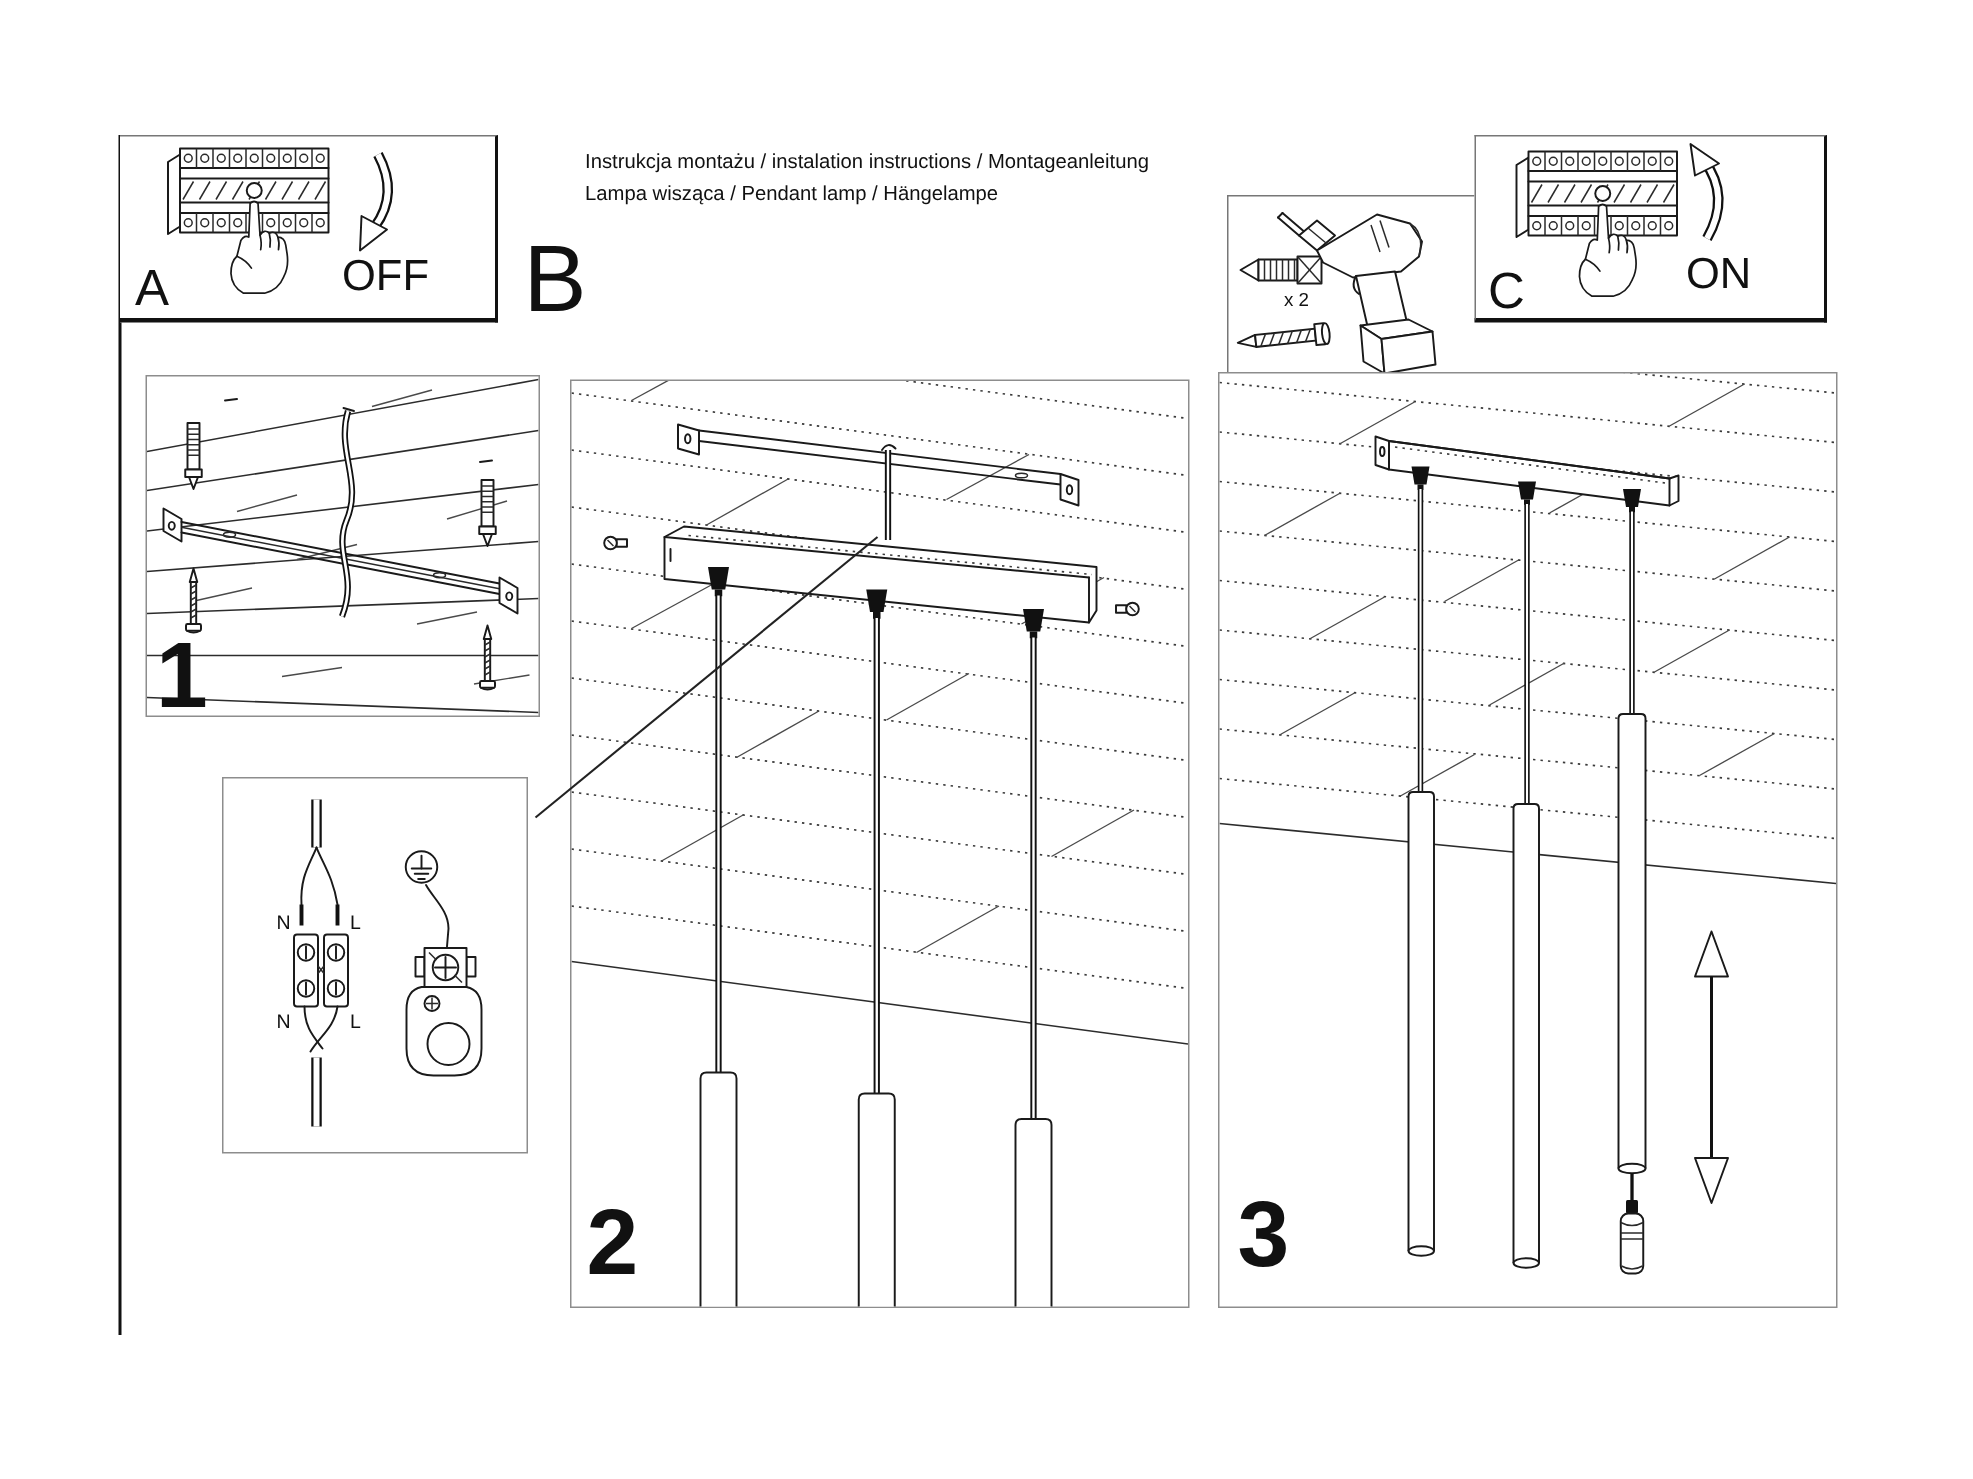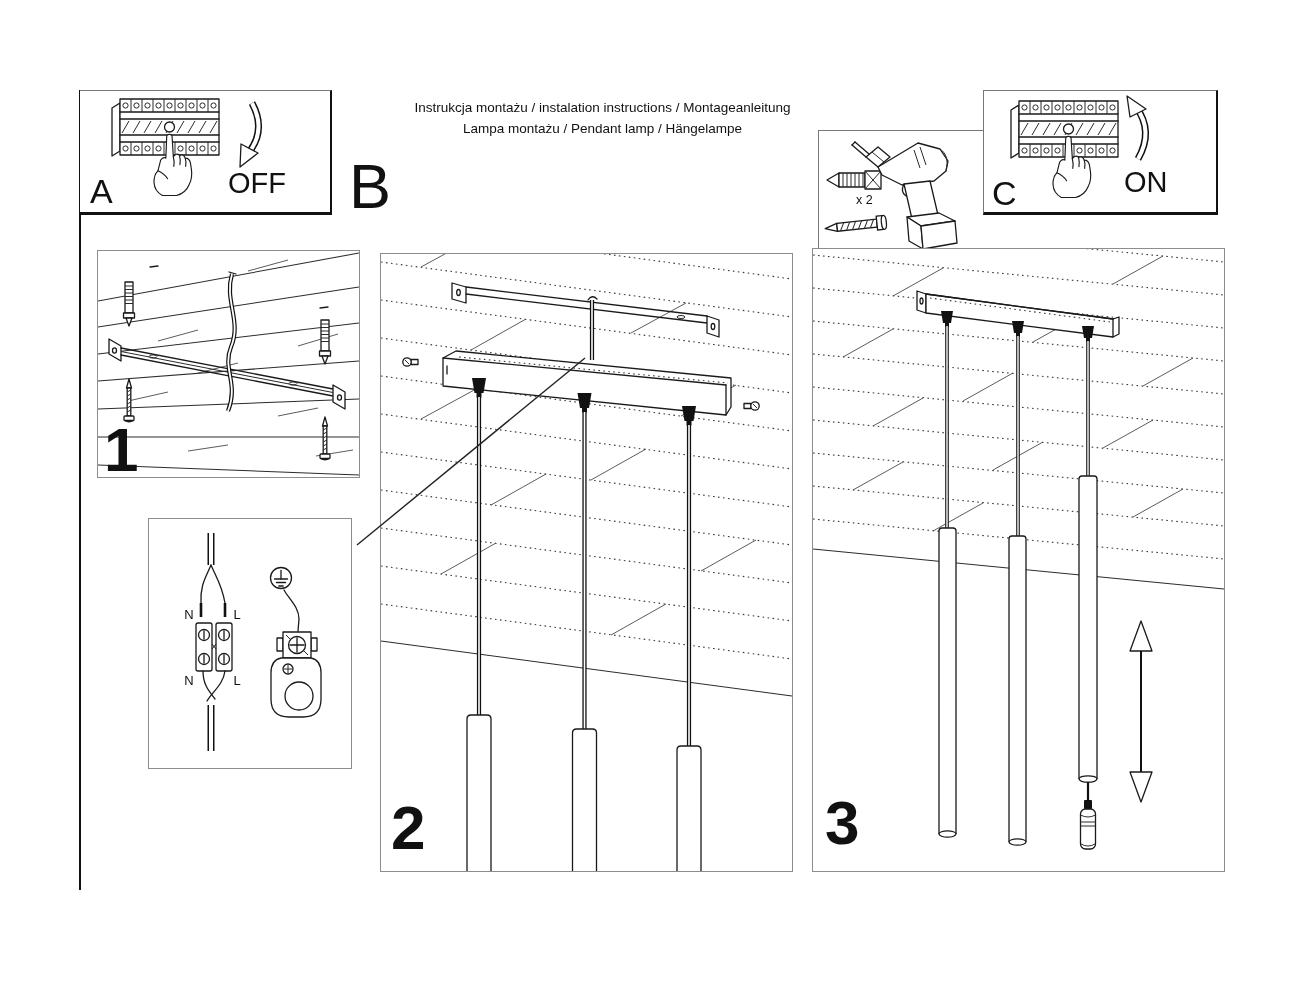--- a/index.html
+++ b/index.html
@@ -16,21 +16,21 @@
   .dot{stroke:#3a3a3a;stroke-width:1.1;fill:none;stroke-dasharray:1.6 3.4;}
   .jnt{stroke:#4a4a4a;stroke-width:0.9;fill:none;}
   .plank{stroke:#2c2c2c;stroke-width:1.05;fill:none;}
   .cordO{stroke:#111;stroke-width:4.2;fill:none;}
   .cordI{stroke:#fff;stroke-width:1.6;fill:none;}
   .cordO3{stroke:#111;stroke-width:3.6;fill:none;}
   .cordI3{stroke:#fff;stroke-width:1.4;fill:none;}
   .stepnum{font-size:62px;font-weight:bold;}
   .biglabel{font-size:34px;}
   .statelabel{font-size:29px;}
-  #title-block{left:390px;top:97px;width:425px;text-align:center;font-size:13.5px;line-height:21px;color:#111;}
+  #title-block{left:390px;top:97px;width:425px;text-align:left;font-size:13.5px;line-height:21px;color:#111;}
   #letter-b{left:349px;top:156px;font-size:63px;line-height:60px;color:#111;}
   #page-rule{left:79px;top:90px;width:2px;height:800px;background:#111;}
   #panel-a{left:80px;top:90px;width:252px;height:125px;border:none;
            border-top:1px solid #777;border-right:2px solid #111;border-bottom:3px solid #111;}
   #panel-tools{left:818px;top:90px;width:165px;height:125px;border:none;
            border-top:1px solid #777;border-left:1px solid #777;border-bottom:3px solid #111;margin-top:40px;}
   #panel-c{left:983px;top:90px;width:235px;height:125px;border:none;
            border-top:1px solid #777;border-right:2px solid #111;border-bottom:3px solid #111;border-left:1px solid #777;}
   #panel-1{left:97px;top:250px;width:263px;height:228px;}
   #panel-inset{left:148px;top:518px;width:204px;height:251px;}
@@ -145,21 +145,21 @@
         <path d="M172,12 Q186,38 170,60" stroke="#fff" stroke-width="4" fill="none"></path>
         <polygon class="fw" points="161,53 178,62 160,76"></polygon>
       </g>
       <text class="statelabel" x="148" y="102">OFF</text>
       <text class="biglabel" x="10" y="112">A</text>
     </svg>
   </div>
 
   <div id="title-block" class="abs">
     <div>Instrukcja montażu / instalation instructions / Montageanleitung</div>
-    <div>Lampa montażu / Pendant lamp / Hängelampe</div>
+    <div>Lampa wisząca / Pendant lamp / Hängelampe</div>
   </div>
 
   <div id="letter-b" class="abs">B</div>
 
   <div id="panel-tools" class="panel">
     <svg width="163" height="121" viewBox="0 0 163 121">
       <g>
         <polygon class="fw" points="8,49 20,42 20,56"></polygon>
         <rect class="fw" x="20" y="42" width="26" height="14"></rect>
         <line class="thin" x1="24" y1="42" x2="24" y2="56"></line>

